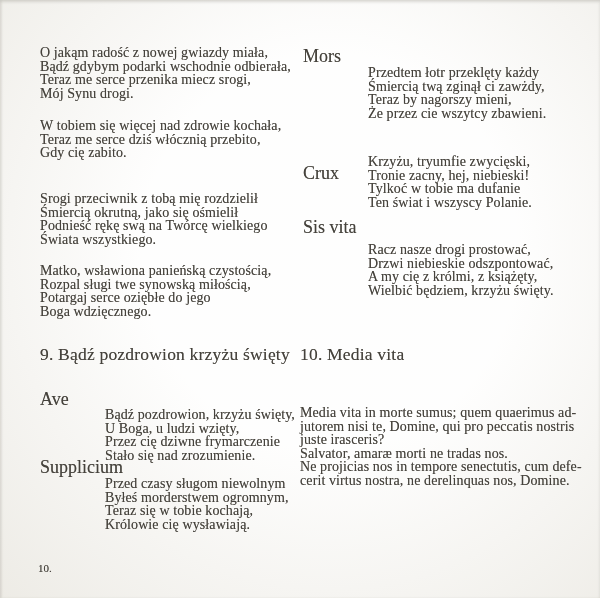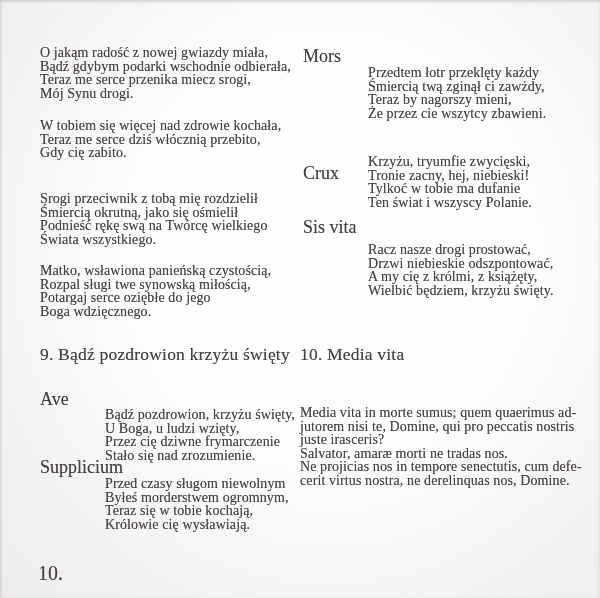--- a/index.html
+++ b/index.html
@@ -31,21 +31,21 @@
     line-height:13.6px;
     white-space:nowrap;
   }
   .heading{
     font-size:17.5px;
     line-height:20px;
     white-space:nowrap;
     letter-spacing:0.2px;
   }
   .pagenum{
-    font-size:20px;
+    font-size:11px;
   }
   .softink{ text-shadow:0 0 0.6px rgba(80,76,68,0.55); }
 </style>
 </head>
 <body>
 
 <div class="page softink">
 
   <div class="block" style="left:40px;top:46px;">
     <div class="line">O jakąm radość z nowej gwiazdy miała,</div>

